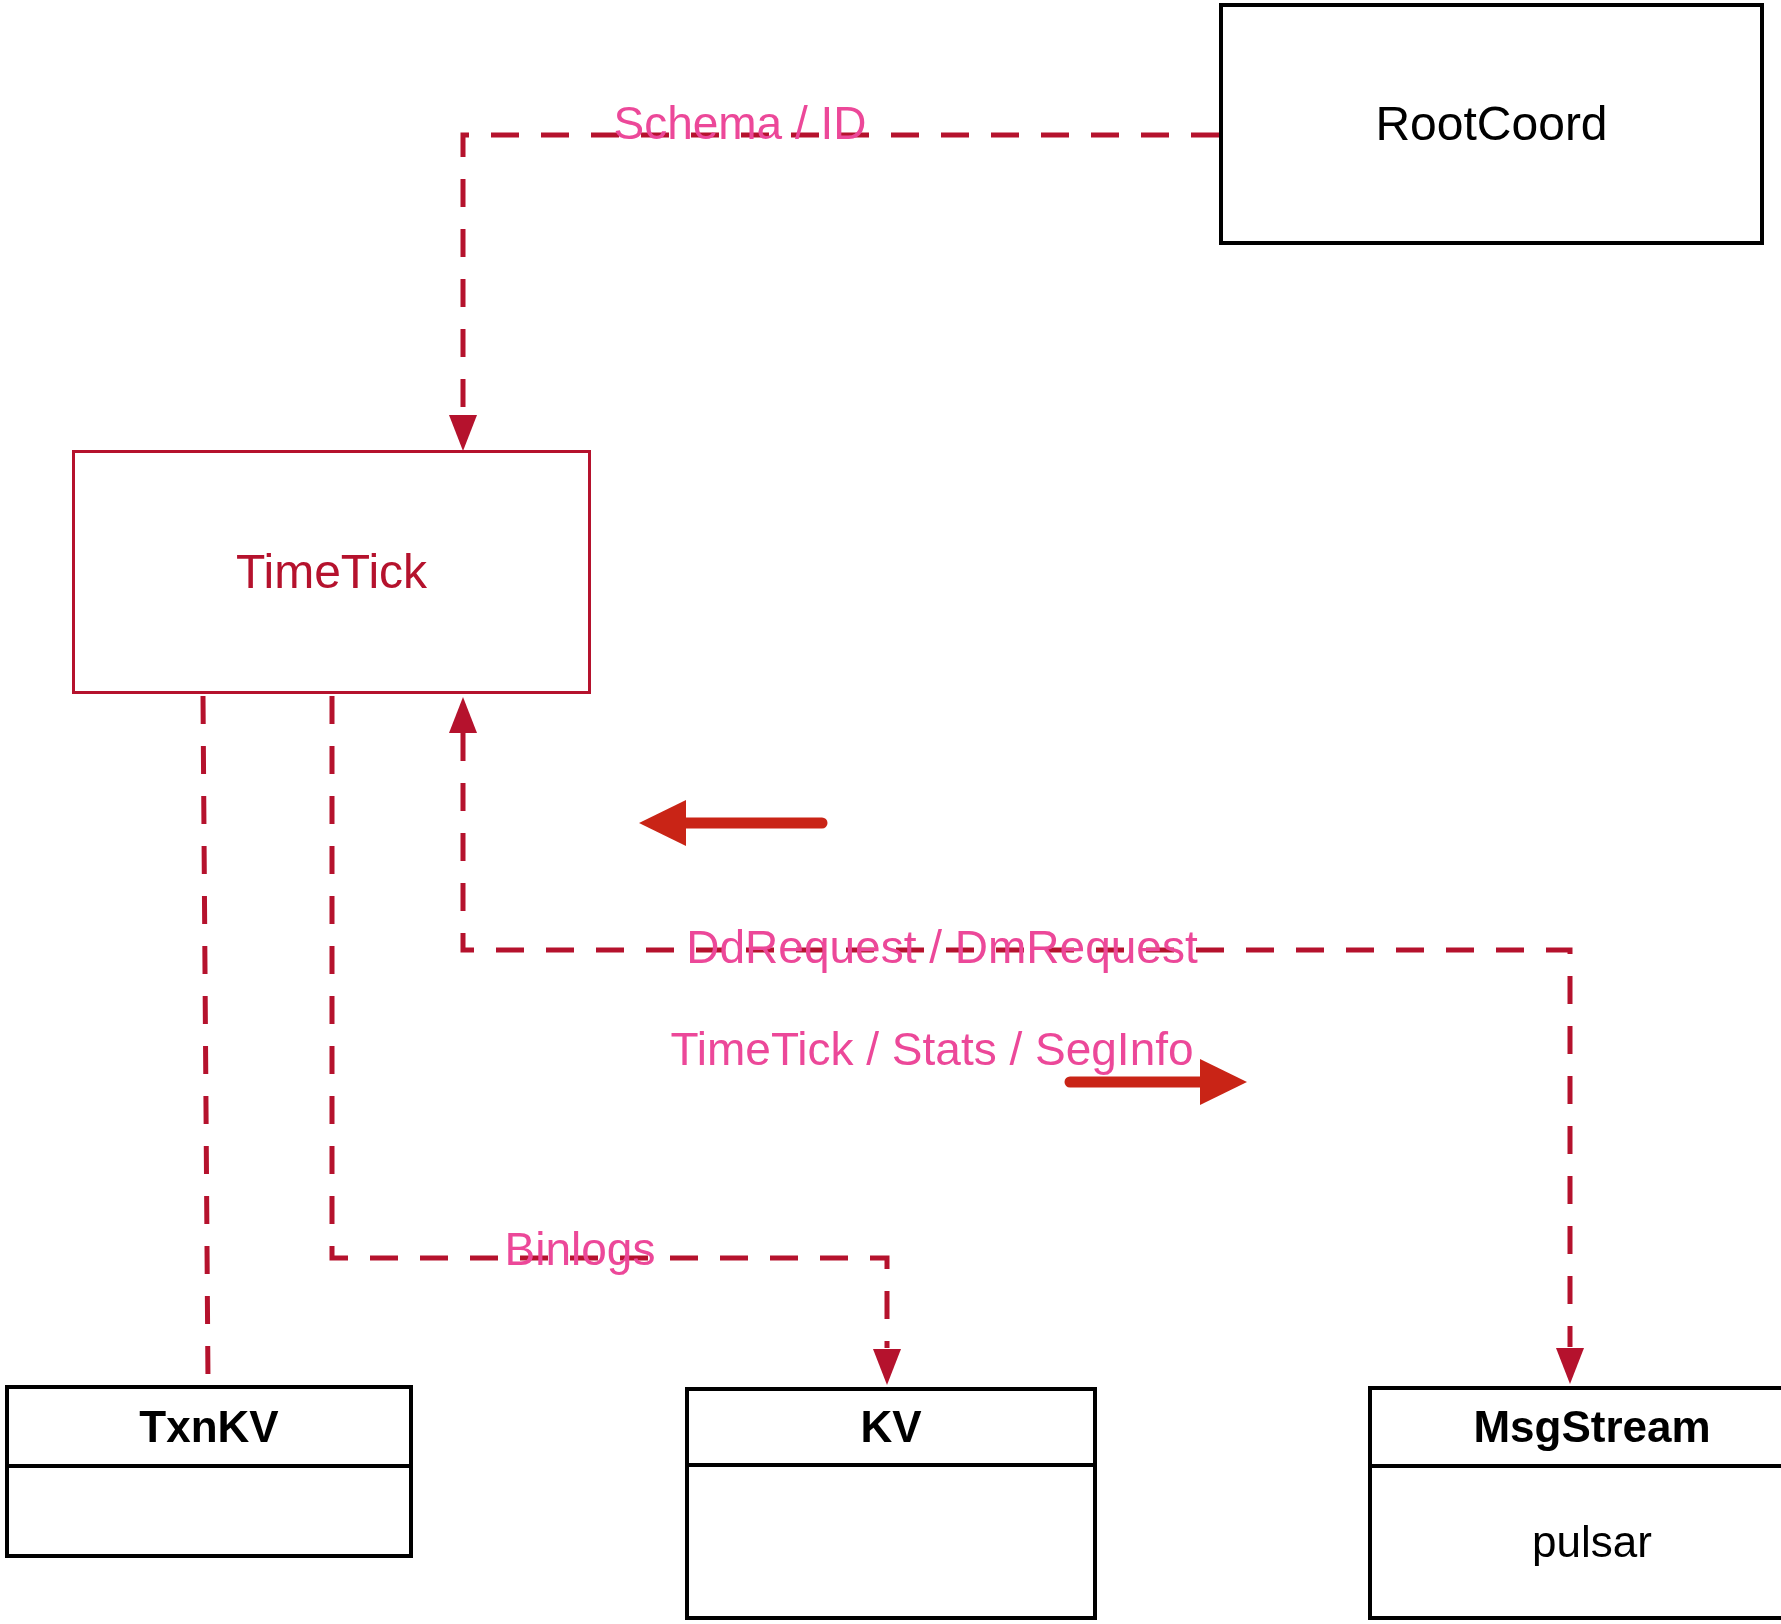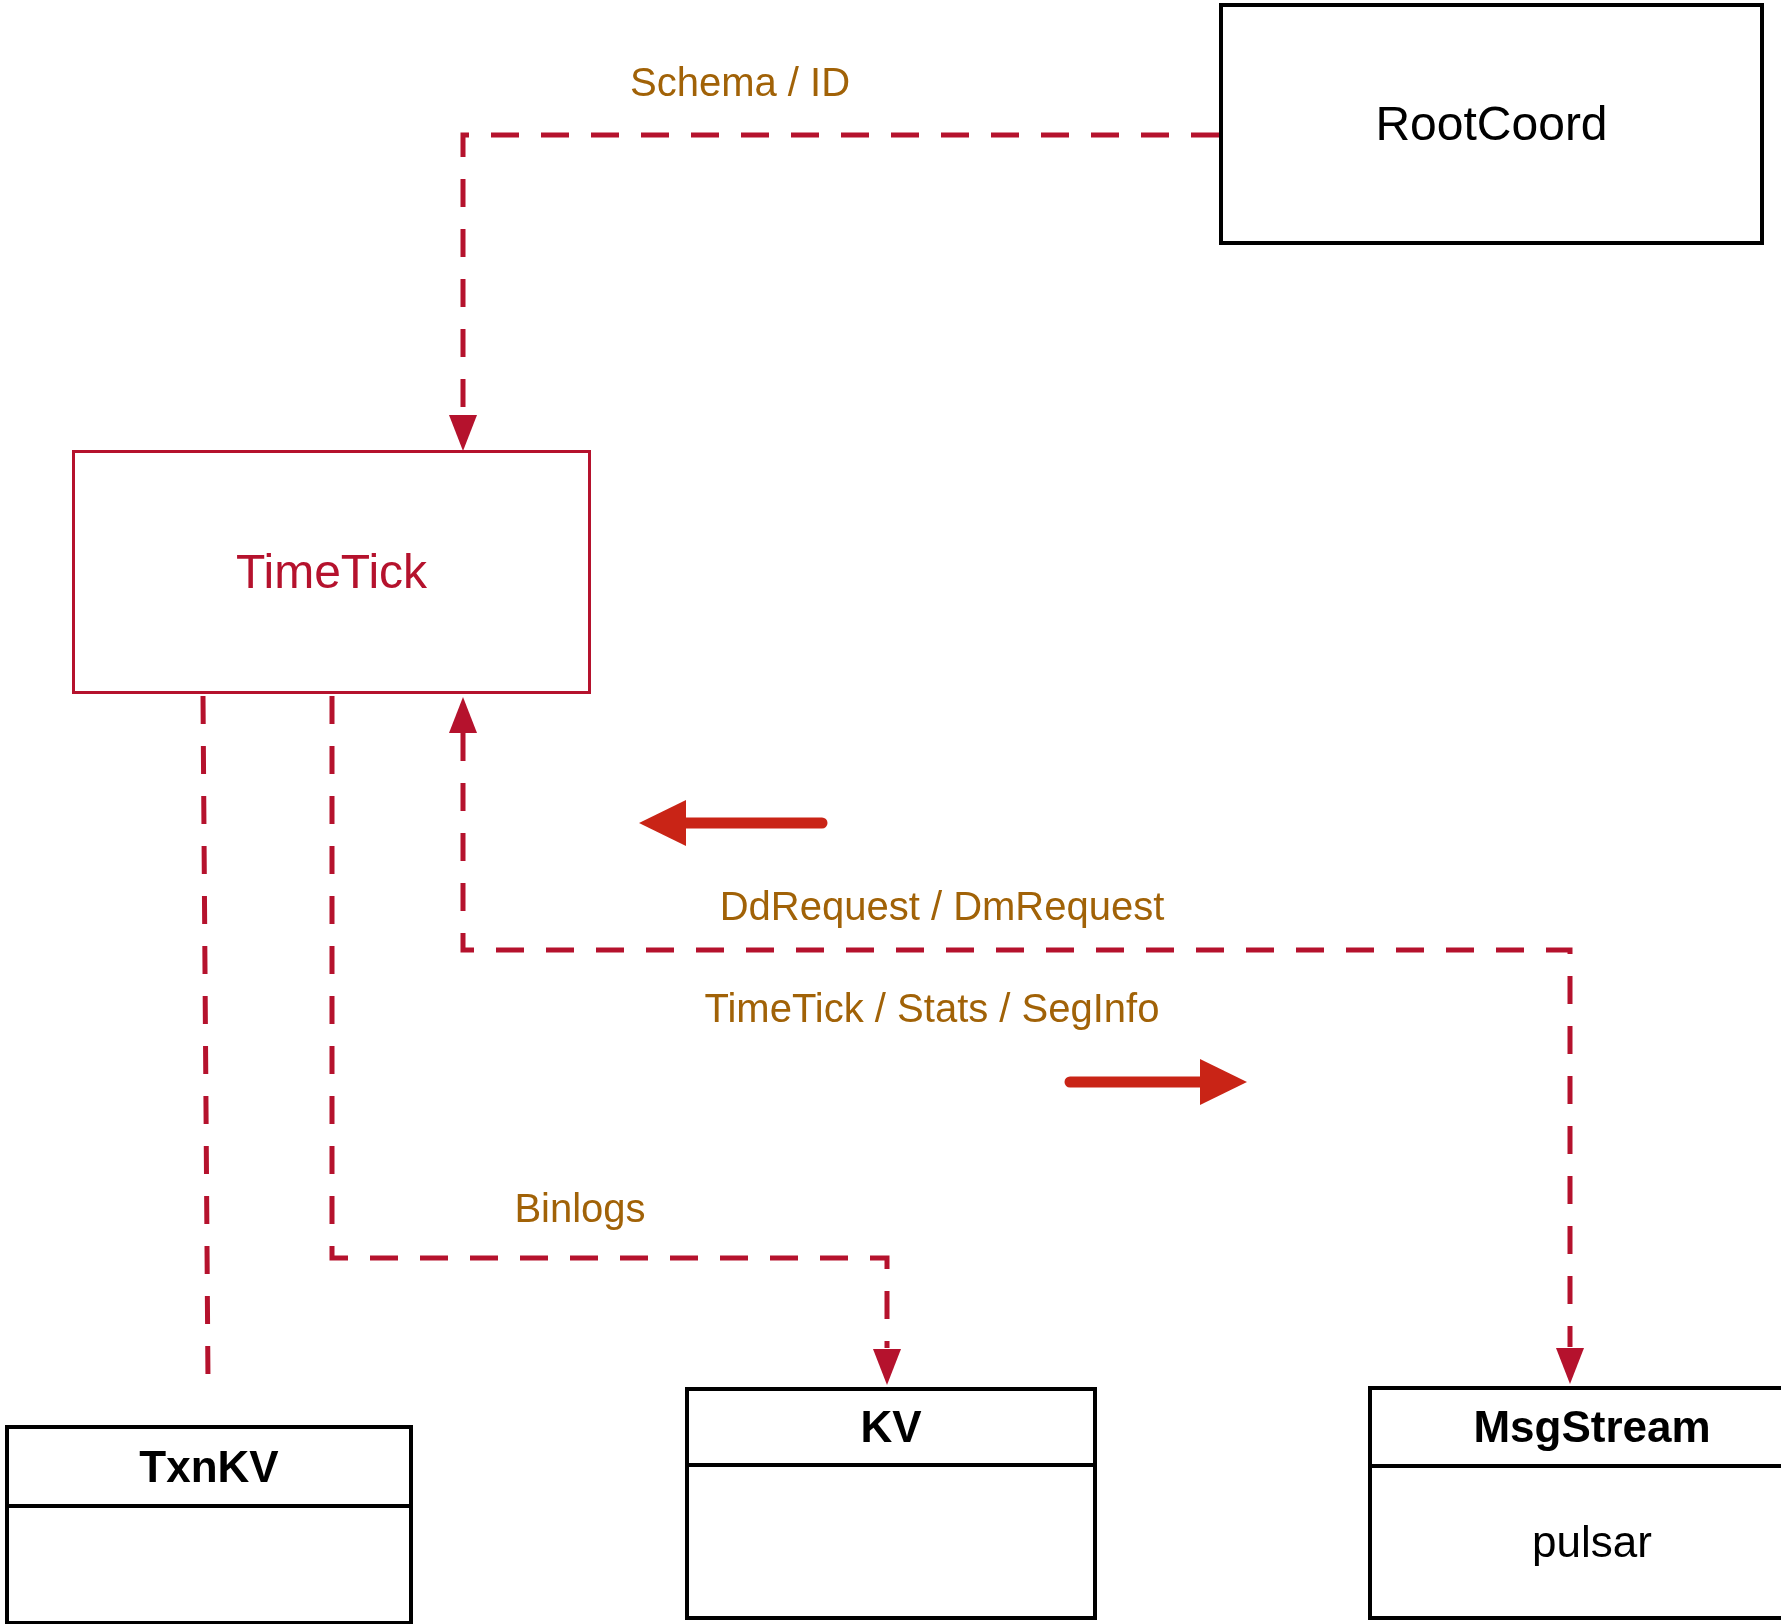--- a/index.html
+++ b/index.html
@@ -62,24 +62,25 @@
     align-items: center;
     justify-content: center;
     font-size: 44px;
     line-height: 66px;
     text-align: center;
     white-space: nowrap;
   }
   .edge-label {
     position: absolute;
     transform: translateX(-50%);
-    font-size: 40px;
+    font-size: 46px;
     line-height: 1.1;
     white-space: nowrap;
-    color: #a16207;
+    color: #ec4899;
+    margin-top: 38px;
   }
 </style>
 </head>
 <body>
 
 <div class="canvas">
 
   <svg class="edges" width="1781" height="1624" viewBox="0 0 1781 1624" aria-hidden="true">
 
     <g fill="none" stroke-width="5" stroke-dasharray="28 22" stroke="#b5122d">
@@ -107,21 +108,21 @@
   </svg>
 
   <div class="node plain black-border" style="left:1219px; top:3px; width:545px; height:242px;">
     <span class="node-label">RootCoord</span>
   </div>
 
   <div class="node plain red-border" style="left:72px; top:450px; width:519px; height:244px;">
     <span class="node-label red">TimeTick</span>
   </div>
 
-  <div class="node split" style="left:5px; top:1385px; width:408px; height:200px;margin-top:40px;">
+  <div class="node split" style="left:5px; top:1385px; width:408px; height:173px;">
     <div class="node-header" style="height:79px;">TxnKV</div>
   </div>
 
   <div class="node split" style="left:685px; top:1387px; width:412px; height:233px;gap:12px;">
     <div class="node-header" style="height:76px;">KV</div>
   </div>
 
   <div class="node split" style="left:1368px; top:1386px; width:448px; height:234px;">
     <div class="node-header" style="height:78px;">MsgStream</div>
     <div class="node-body">pulsar</div>

